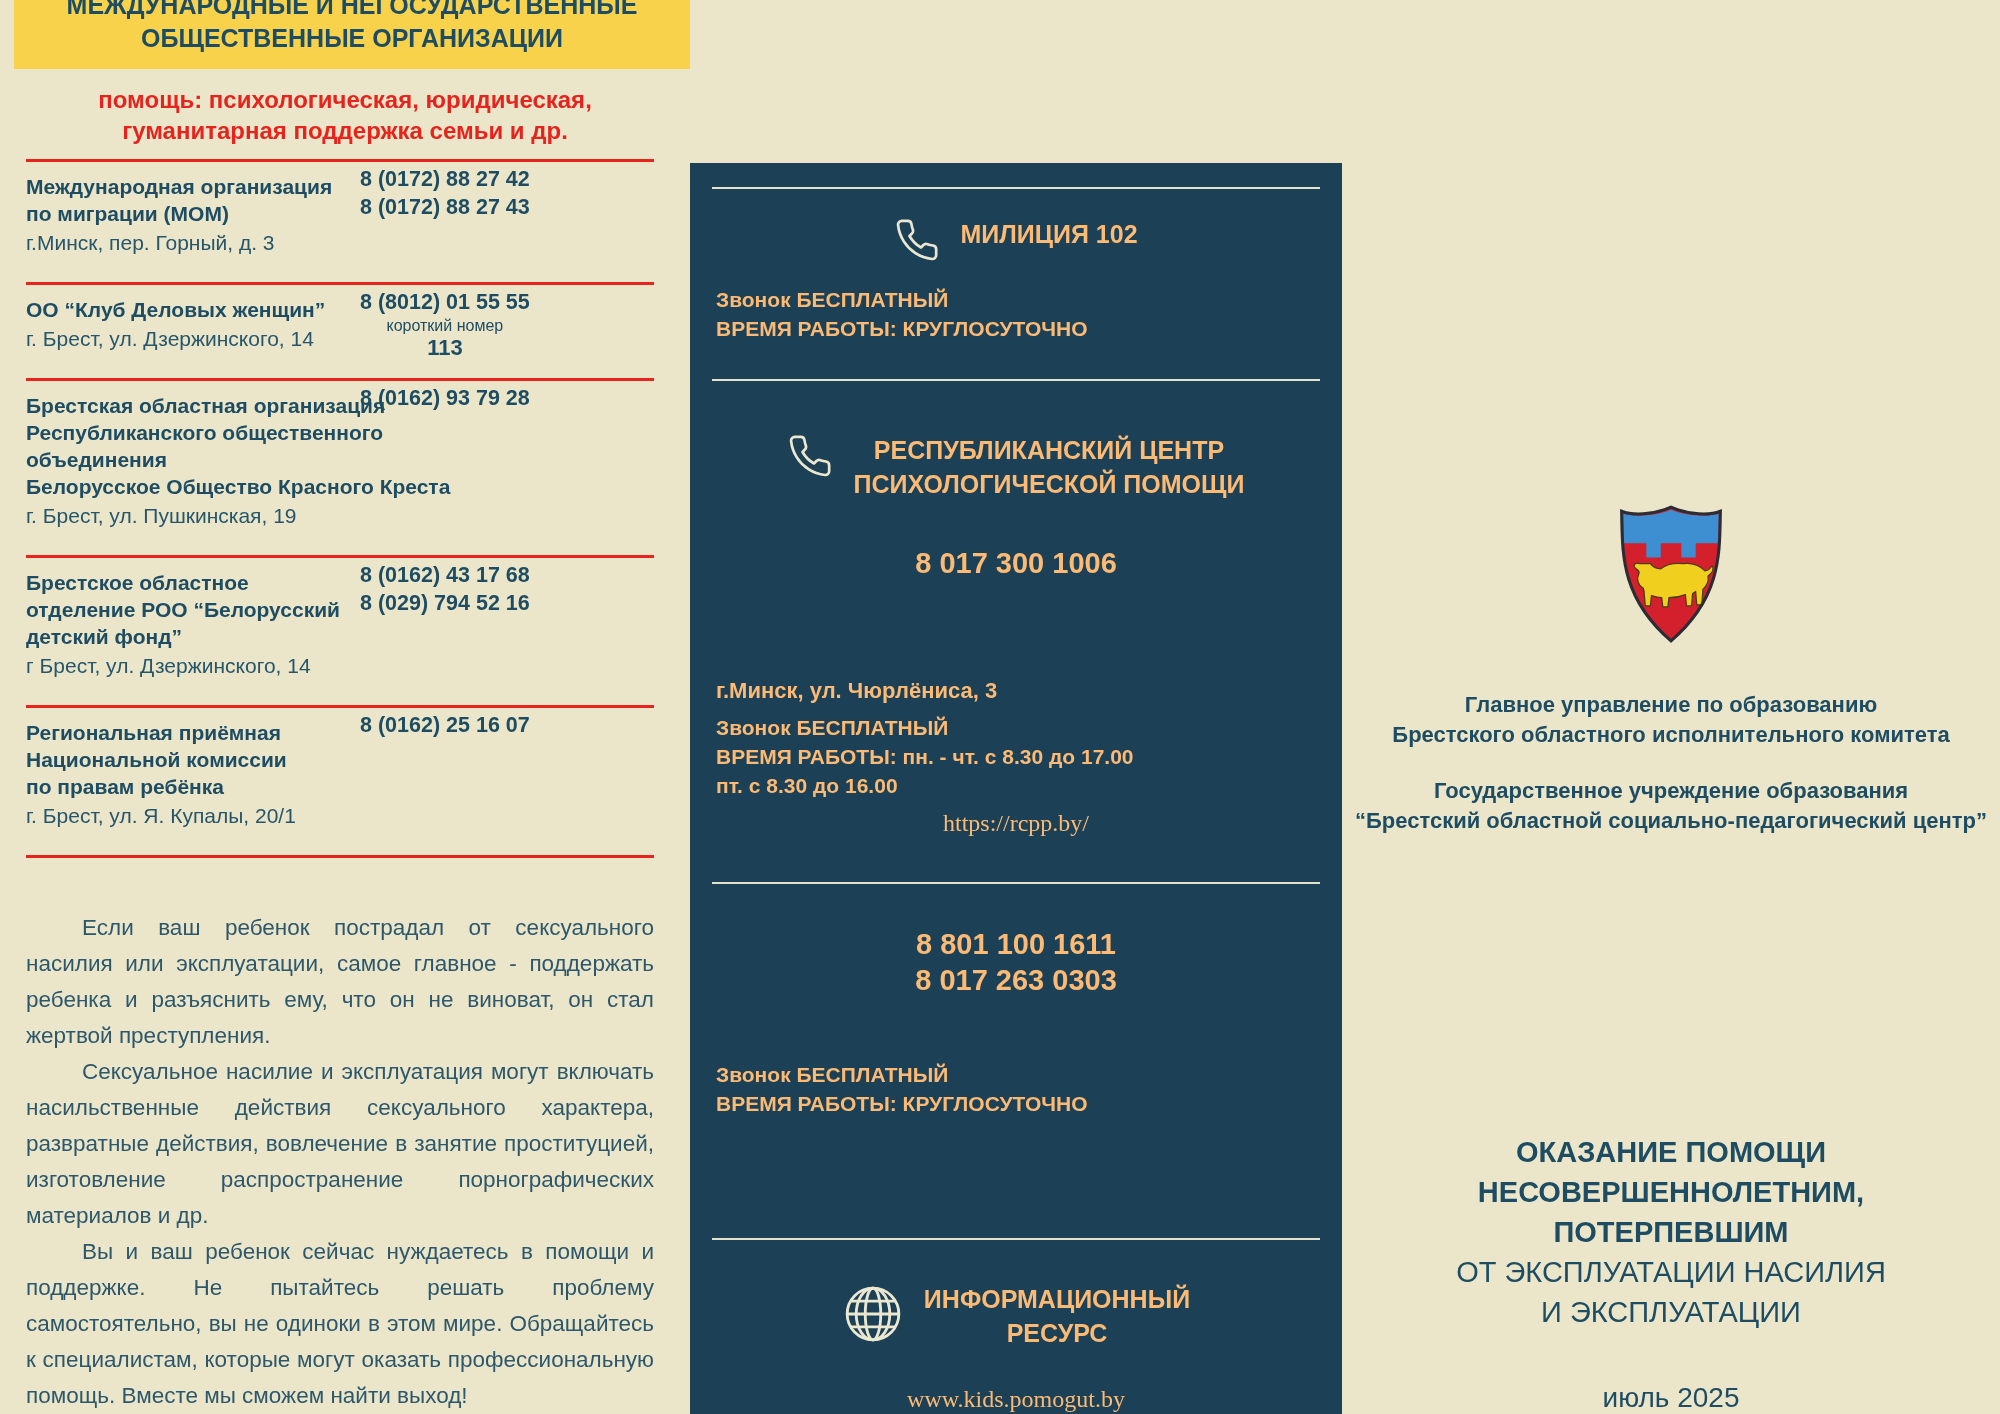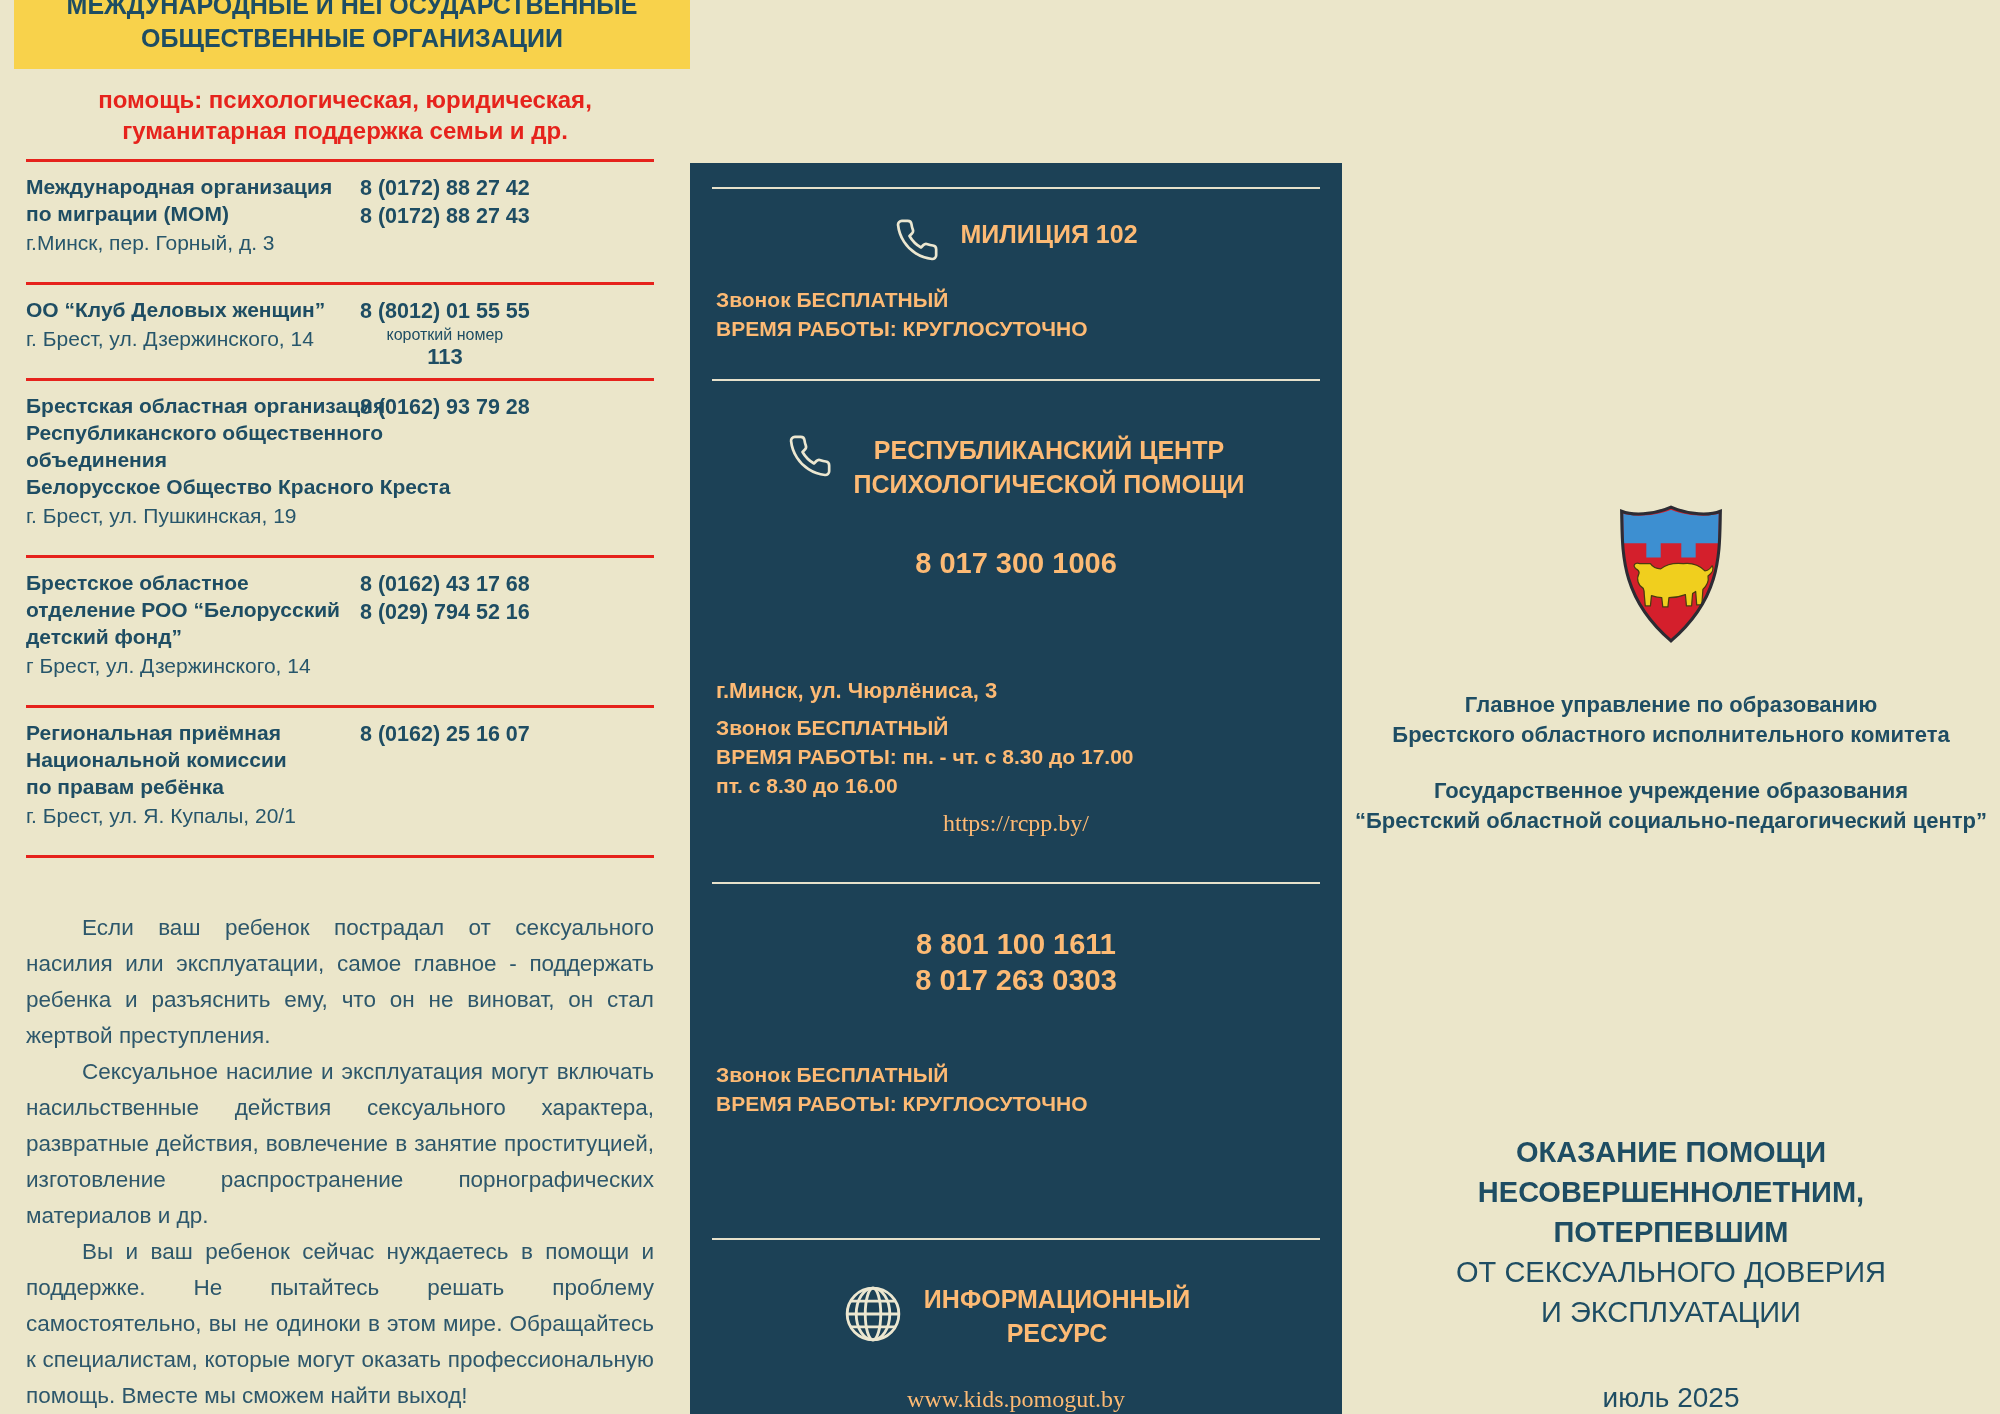--- a/index.html
+++ b/index.html
@@ -15,21 +15,21 @@
   
   .panel-left{flex:0 0 690px;width:690px;color:#1e4d63;}
   .ybox{margin:14px 0 0 14px;width:676px;background:#f8d24b;padding:15px 12px 14px;}
   .ybox h1{margin:0;font-size:25px;line-height:33px;font-weight:700;color:#1e4d63;text-align:center;}
   .red-sub{margin:15px 0 0;padding:0 30px;text-align:center;color:#e6231c;font-weight:700;font-size:24px;line-height:31px;}
   .left-inner{padding:0 36px 0 26px;}
   hr.red{border:none;border-top:3px solid #e6231c;margin:13px 0 0;}
   .org{position:relative;padding:11px 0 13px;min-height:64px;}
   .org-name{font-weight:700;font-size:21px;line-height:27px;color:#1e4d63;}
   .org-addr{font-weight:400;font-size:21px;line-height:27px;color:#27566b;margin-top:2px;}
-  .org-phone{position:absolute;left:334px;top:12px;font-weight:700;font-size:21.5px;line-height:28px;color:#1e4d63;}
+  .org-phone{position:absolute;left:334px;top:3px;font-weight:700;font-size:21.5px;line-height:28px;color:#1e4d63;}
   .phone-stack{display:inline-block;text-align:center;}
   .phone-note{font-weight:400;font-size:16px;line-height:19px;}
   .phone-short{font-weight:700;font-size:22px;line-height:26px;}
   .body-text{margin-top:52px;color:#2d576b;font-size:22.5px;line-height:36px;text-align:justify;}
   .body-text p{margin:0;text-indent:56px;}
 
   
   .panel-mid{flex:0 0 652px;width:652px;background:#1c4156;color:#fdba74;padding:0 22px;}
   .panel-mid hr{border:none;border-top:2px solid #e6e1cb;margin:0;}
   hr.d1{margin-top:24px;} hr.d2{margin-top:36px;} hr.d3{margin-top:44px;} hr.d4{margin-top:120px;}
@@ -198,18 +198,18 @@
         <path d="M60 5 C78 13 98 13 108 9 C107 48 110 92 60 135 C10 92 13 48 12 9 C22 13 42 13 60 5 Z" fill="none" stroke="#2c2c34" stroke-width="3"></path>
       </svg>
     </div>
     <div class="mgmt pre">Главное управление по образованию
 Брестского областного исполнительного комитета</div>
     <div class="mgmt mgmt2 pre">Государственное учреждение образования
 “Брестский областной социально-педагогический центр”</div>
     <div class="sub-bold pre">ОКАЗАНИЕ ПОМОЩИ
 НЕСОВЕРШЕННОЛЕТНИМ,
 ПОТЕРПЕВШИМ</div>
-    <div class="sub-reg pre">ОТ СЕКСУАЛЬНОГО ДОВЕРИЯ
+    <div class="sub-reg pre">ОТ ЭКСПЛУАТАЦИИ НАСИЛИЯ
 И ЭКСПЛУАТАЦИИ</div>
     <div class="date">июль 2025</div>
   </section>
 
 </div>
 
 </body></html>

